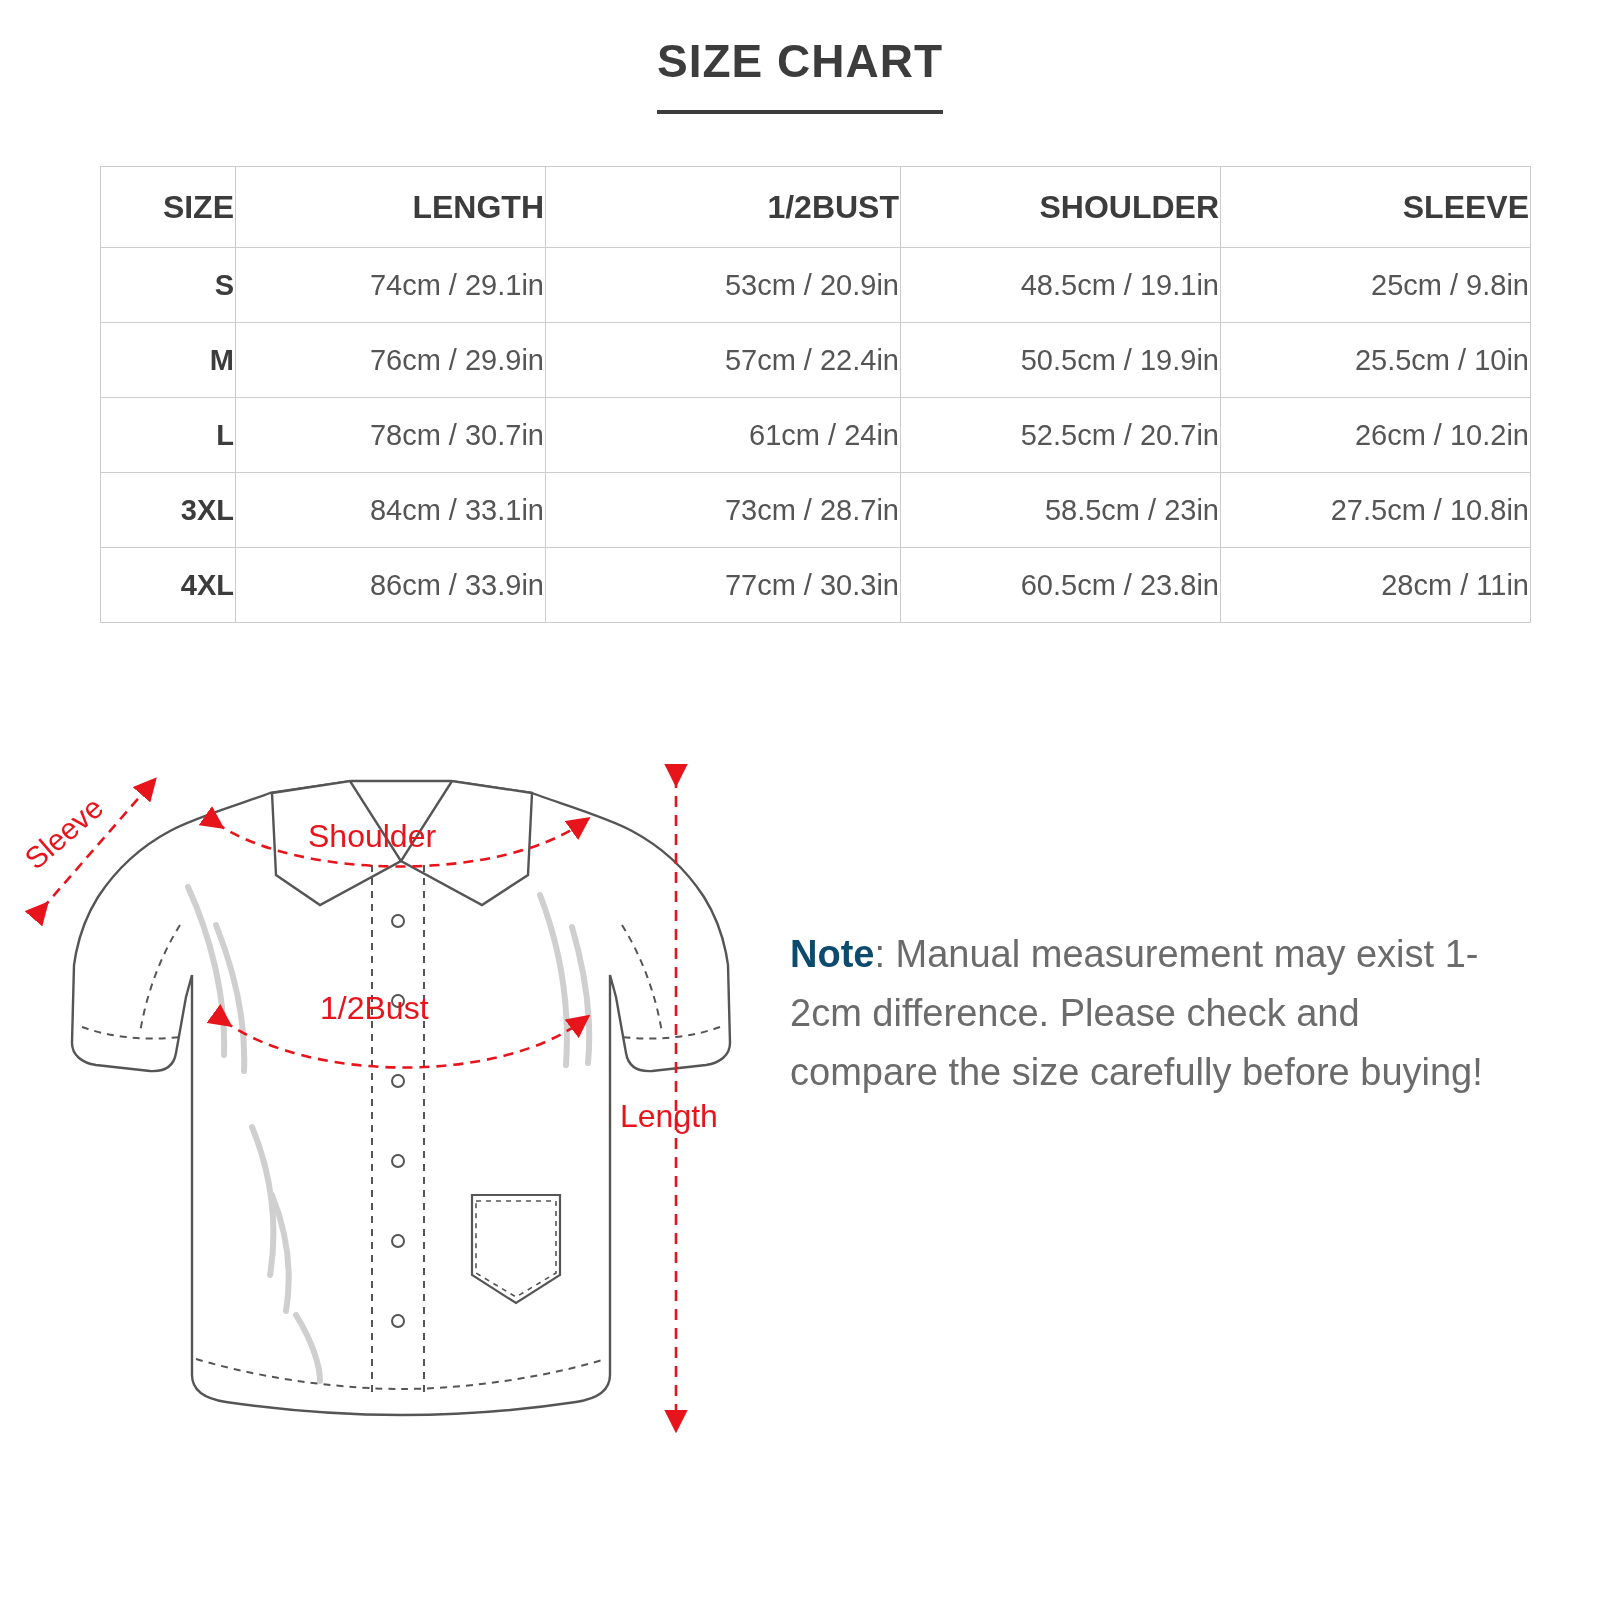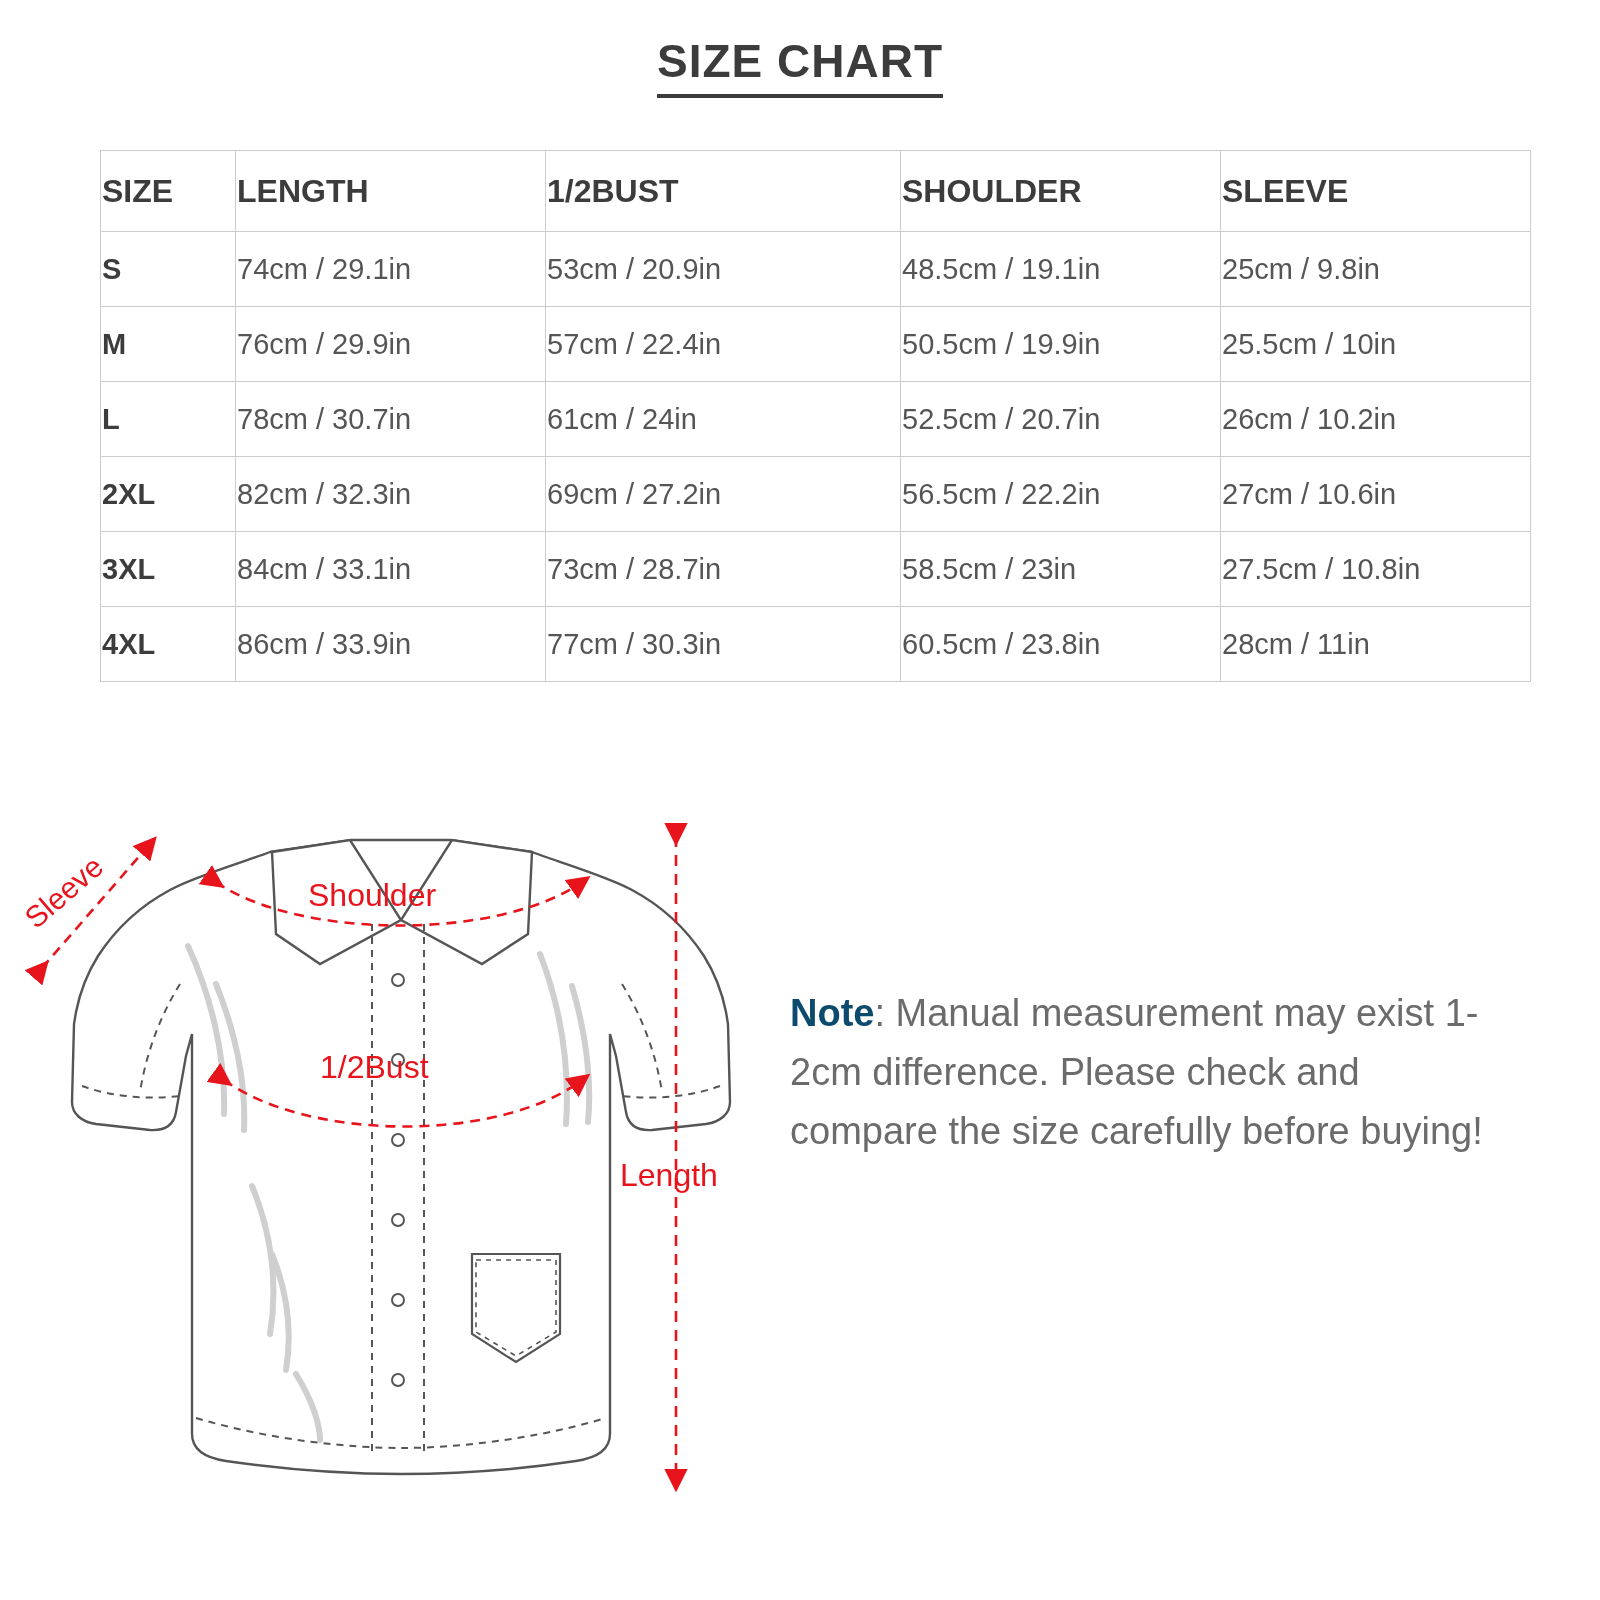--- a/index.html
+++ b/index.html
@@ -21,38 +21,38 @@
     text-align: center;
     font-size: 46px;
     font-weight: bold;
     color: #3c3c3c;
     letter-spacing: 1px;
     padding-top: 34px;
     padding-bottom: 4px;
   }
   .title span {
     border-bottom: 4px solid #3c3c3c;
-    padding-bottom: 6px;
+    padding-bottom: 22px;
     display: inline-block;
   }
 
   
   .table-wrap {
     margin: 48px auto 0 auto;
     width: 1400px;
   }
   table.size-table {
     border-collapse: collapse;
     width: 100%;
     table-layout: fixed;
   }
   table.size-table th,
   table.size-table td {
     border: 1px solid #cccccc;
-    text-align: left;
+    text-align: right;
     color: #555555;
     height: 72px;
     vertical-align: middle;
   }
   table.size-table th {
     font-size: 32px;
     font-weight: bold;
     color: #3c3c3c;
     height: 78px;
   }
@@ -140,27 +140,20 @@
         <td>57cm / 22.4in</td>
         <td>50.5cm / 19.9in</td>
         <td>25.5cm / 10in</td>
       </tr>
       <tr>
         <td class="size-col">L</td>
         <td>78cm / 30.7in</td>
         <td>61cm / 24in</td>
         <td>52.5cm / 20.7in</td>
         <td>26cm / 10.2in</td>
-      </tr>
-      <tr>
-        <td class="size-col">2XL</td>
-        <td>82cm / 32.3in</td>
-        <td>69cm / 27.2in</td>
-        <td>56.5cm / 22.2in</td>
-        <td>27cm / 10.6in</td>
       </tr>
       <tr>
         <td class="size-col">3XL</td>
         <td>84cm / 33.1in</td>
         <td>73cm / 28.7in</td>
         <td>58.5cm / 23in</td>
         <td>27.5cm / 10.8in</td>
       </tr>
       <tr>
         <td class="size-col">4XL</td>

